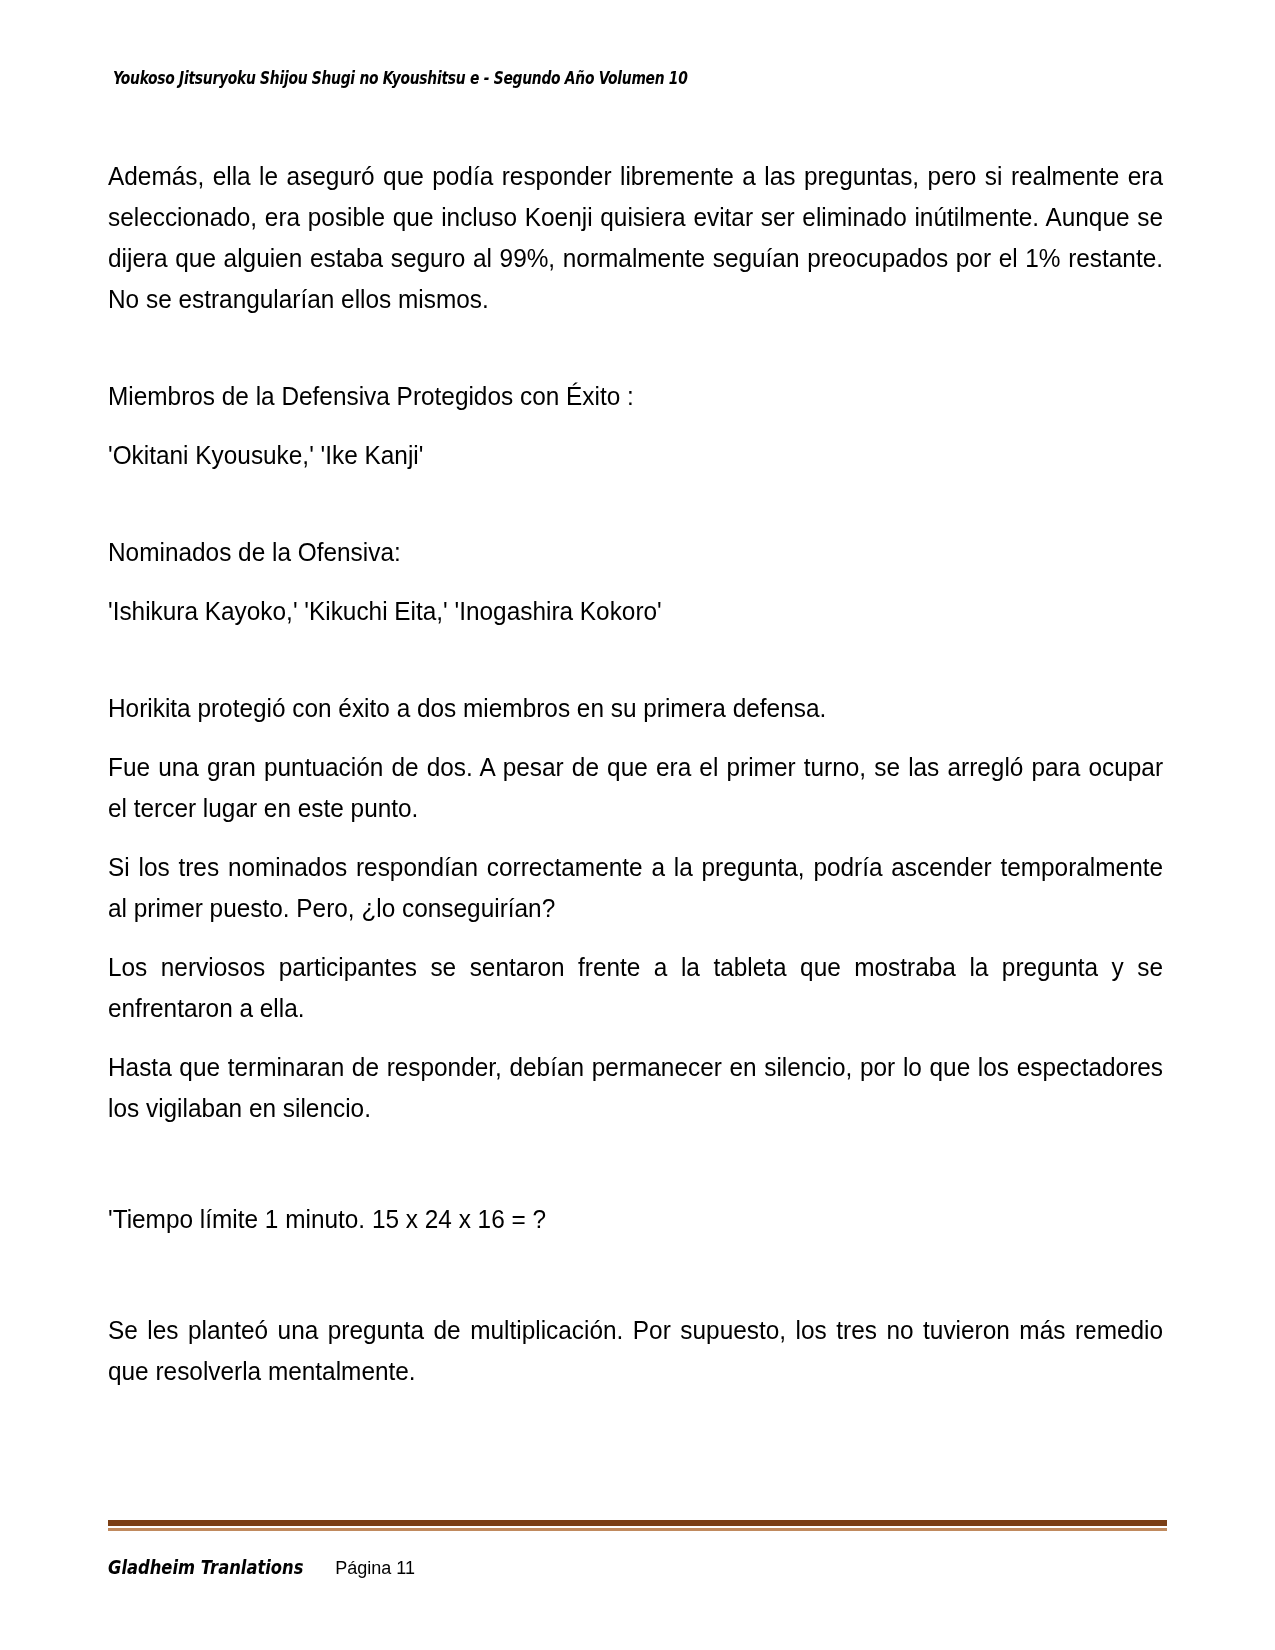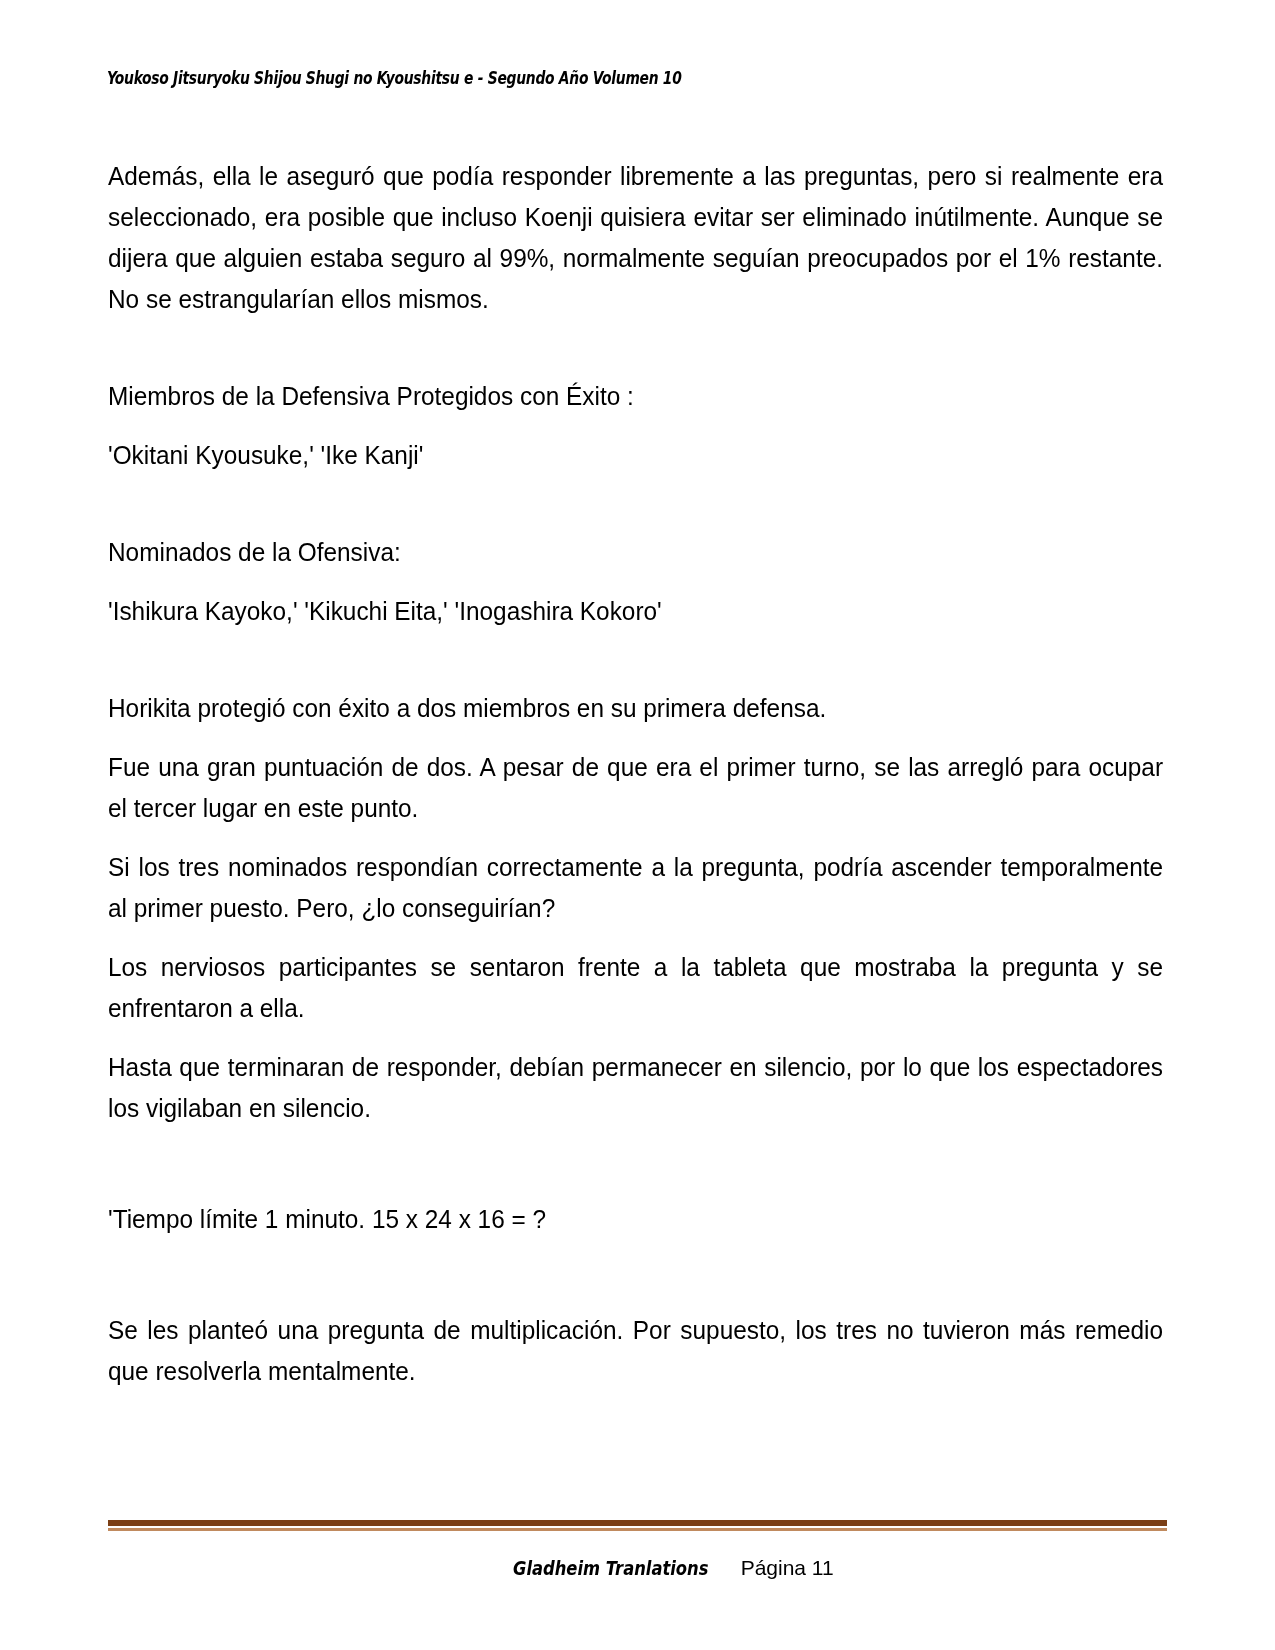--- a/index.html
+++ b/index.html
@@ -14,21 +14,21 @@
     height: 1650px;
     background: #ffffff;
     box-sizing: border-box;
     overflow: hidden;
     font-family: "Liberation Sans", sans-serif;
   }
 
   
   .header {
     position: absolute;
-    left: 107px;
+    left: 113px;
     top: 68px;
     width: 1049px;
   }
 
   .header-title {
     font-family: "DejaVu Sans", sans-serif;
     font-weight: bold;
     font-style: italic;
     font-size: 17.5px;
     font-stretch: condensed;
@@ -101,38 +101,37 @@
     width: 100%;
   }
 
   .footer-row {
     position: absolute;
     left: 0;
     top: 36px;
     width: 1059px;
     display: flex;
     align-items: baseline;
-    justify-content: center;
-    margin-left: 36px;
+    justify-content: flex-start;
   }
 
   .footer-brand {
     font-family: "DejaVu Sans", sans-serif;
     font-weight: bold;
     font-style: italic;
     font-size: 19px;
     color: #000000;
     white-space: nowrap;
     transform: scaleX(0.86);
     transform-origin: left center;
   }
 
   .footer-page {
     font-family: "Liberation Sans", sans-serif;
-    font-size: 21px;
+    font-size: 18px;
     color: #000000;
     white-space: nowrap;
   }
 </style>
 </head>
 <body>
 
 <div class="page">
 
   <div class="header">

